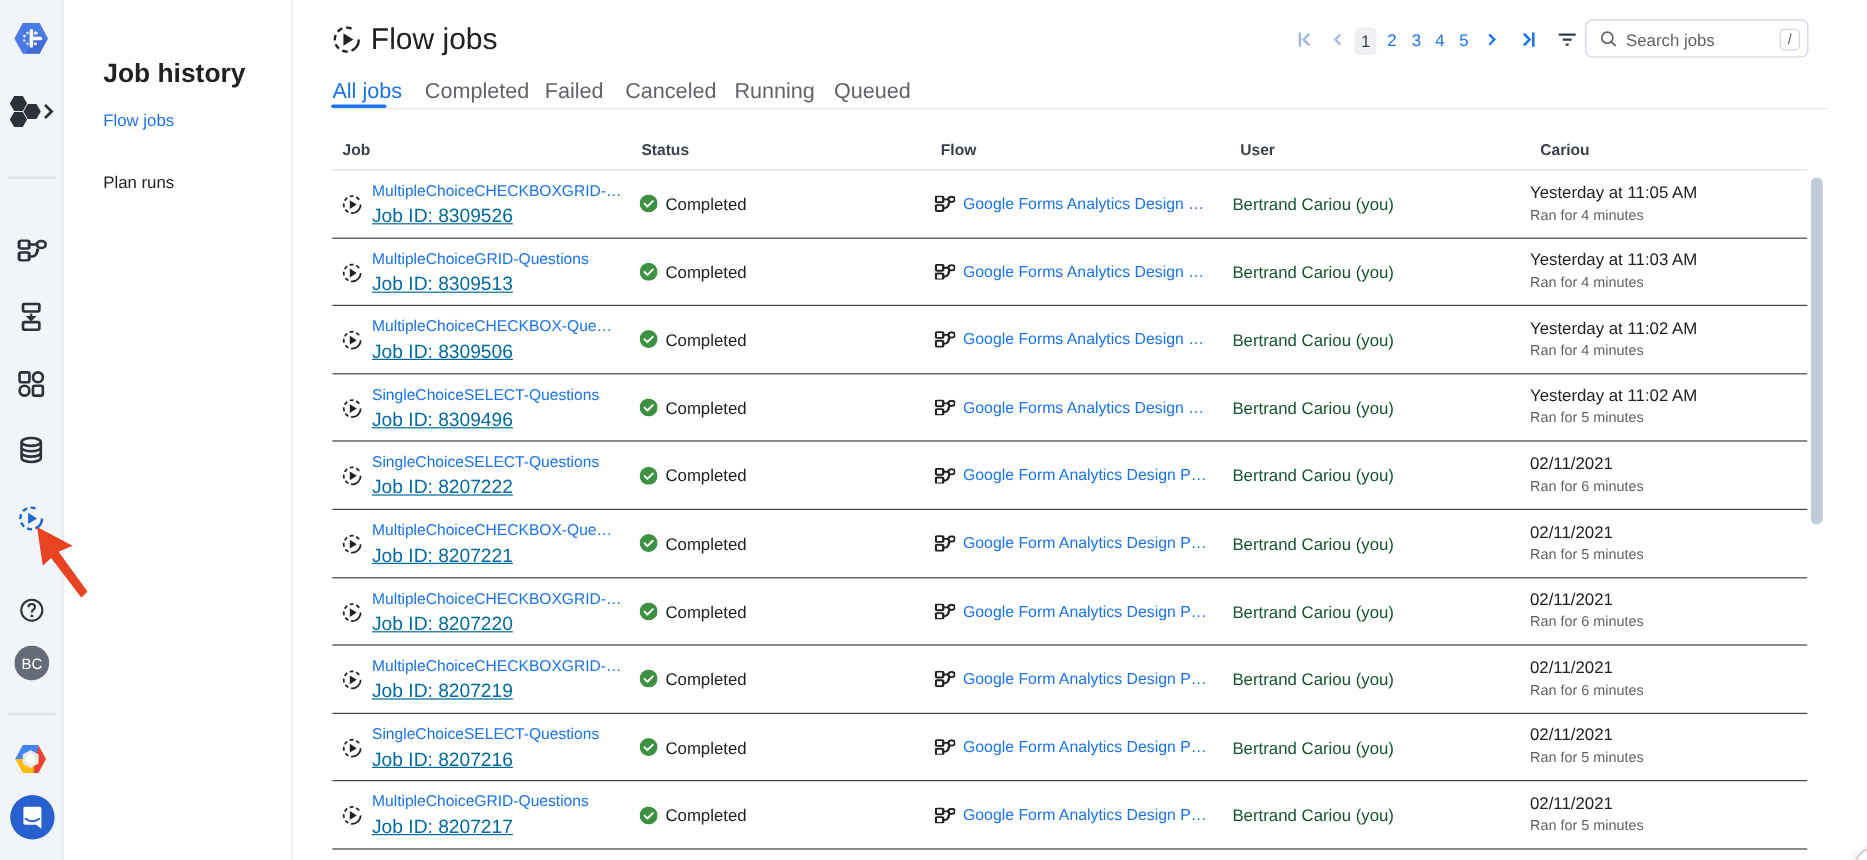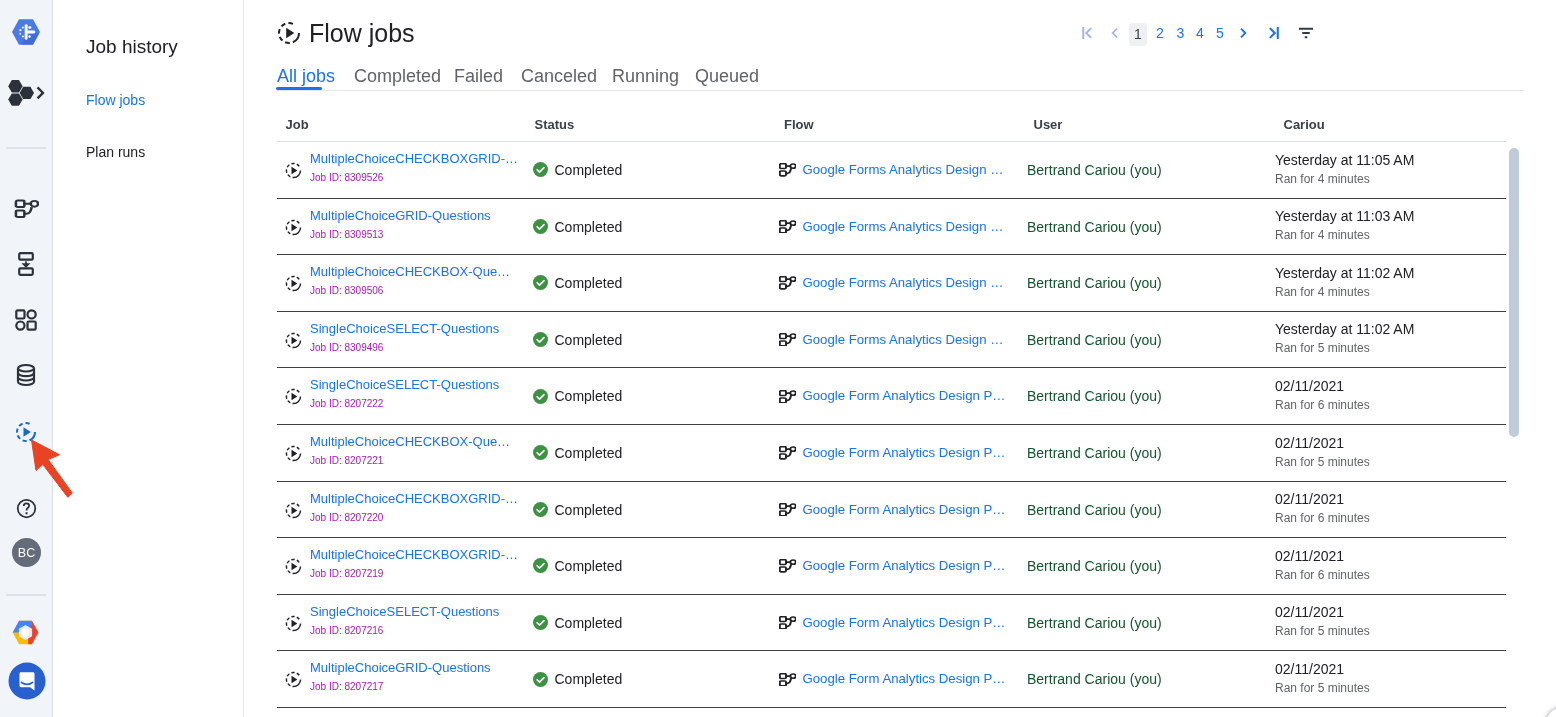--- a/index.html
+++ b/index.html
@@ -5,21 +5,21 @@
 * { margin:0; padding:0; box-sizing:border-box; }
 html,body { width:1556px; height:717px; overflow:hidden; background:#fff;
   font-family:"Liberation Sans", sans-serif; position:relative; }
 .abs { position:absolute; }
 #sidebar { position:absolute; left:0; top:0; width:53px; height:717px;
   background:#f1f4f8; border-right:1px solid #d9dfe7; }
 .sdiv { position:absolute; left:6px; width:40px; height:2px; background:#dde2e9; }
 .icon { position:absolute; line-height:0; }
 #panel { position:absolute; left:53px; top:0; width:191px; height:717px;
   background:#fff; border-right:1px solid #e4e7eb; }
-#panel h1 { position:absolute; left:33px; top:36px; font-size:19px; font-weight:400; color:#202124; }
+#panel h1 { position:absolute; left:33px; top:48px; font-size:22px; font-weight:700; color:#202124; }
 .plink { position:absolute; left:33px; font-size:14px; color:#202124; }
 .plink.sel { color:#1a73e8; }
 #main { position:absolute; left:244px; top:0; width:1312px; height:717px; background:#fff; }
 #title { position:absolute; left:65px; top:19px; font-size:25px; font-weight:400; color:#202124; }
 #title-ic { position:absolute; left:32.5px; top:21px; line-height:0; }
 .tab { position:absolute; top:66px; font-size:18px; color:#5f6368; }
 .tab.sel { color:#1a73e8; }
 #tabline { position:absolute; left:33px; top:90px; width:1247px; height:1px; background:#e4e7ea; }
 #tabsel { position:absolute; left:32px; top:87px; width:46px; height:3px; background:#1a73e8; border-radius:2px;}
 .pnum { position:absolute; top:25px; font-size:14px; color:#1a73e8; }
@@ -30,21 +30,21 @@
 #search .ph { position:absolute; left:33px; top:8px; font-size:14px; color:#5f6368; }
 #search .mag { position:absolute; left:10px; top:7px; line-height:0; }
 #search .slash { position:absolute; left:161px; top:7px; width:17px; height:18px; border:1px solid #cdd5df;
   border-radius:4px; color:#5f6368; font-size:12px; text-align:center; line-height:17px; }
 .th { position:absolute; top:117px; font-size:13px; font-weight:700; color:#394049; }
 #hline { position:absolute; left:33px; top:141px; width:1229px; height:1px; background:#dadfe4; }
 .row { position:absolute; left:33px; width:1229px; border-bottom:1px solid #404040; height:57px; }
 .row > div { line-height:normal; }
 .job-ic { position:absolute; left:7.5px; top:20.5px; line-height:0 !important; }
 .jlink { position:absolute; left:33px; top:9.5px; font-size:13px; color:#1a73e8; white-space:nowrap; }
-.jid { position:absolute; left:33px; top:30.5px; font-size:10px; color:#a21caf; }
+.jid { position:absolute; left:33px; top:30.5px; font-size:16px; color:#0369a1;text-decoration:underline; }
 .st-ic { position:absolute; left:256px; top:20.8px; line-height:0 !important; }
 .st-tx { position:absolute; left:277.5px; top:20.5px; font-size:14px; color:#202124; }
 .fl-ic { position:absolute; left:502px; top:21.7px; line-height:0 !important; }
 .fl-tx { position:absolute; left:525.5px; top:20.5px; font-size:13.2px; color:#1a73e8; }
 .us-tx { position:absolute; left:750px; top:20.5px; font-size:14px; color:#14532d; }
 .t1 { position:absolute; left:998px; top:10px; font-size:14px; color:#202124;text-align:center; }
 .t2 { position:absolute; left:998px; top:30px; font-size:12px; color:#5f6368; }
 #thumb { position:absolute; left:1265px; top:148px; width:10px; height:289px; background:#bfcbdb; border-radius:5px; }
 #fab { position:absolute; left:1545px; top:706px; width:36px; height:36px; border-radius:50%; background:#fff;
   border:1px solid #c7cbd0; box-shadow:0 1px 5px rgba(0,0,0,.3); }
@@ -160,20 +160,28 @@
 <div class="abs" style="left:991px; top:25px;"><svg width="16" height="16" viewBox="0 0 24 24" fill="none" stroke="#1a73e8" stroke-width="2.8">
 <path d="M9 5.5 L15.5 12 L9 18.5"></path>
       </svg></div>
 <div class="abs" style="left:1021px; top:24px;"><svg width="18" height="18" viewBox="0 0 24 24" fill="none" stroke="#1a73e8" stroke-width="2.8">
 <path d="M6.5 5.5 L13 12 L6.5 18.5 M17 4 V20"></path>
       </svg></div>
 <div class="abs" style="left:1052px; top:23px;"><svg width="20" height="20" viewBox="0 0 24 24" fill="none" stroke="#333b45" stroke-width="2.4">
 <path d="M3.5 7 H20.5 M7.5 12 H16.5 M10.5 17 H13.5"></path>
       </svg></div>
 
+  <div id="search">
+    <div class="mag"><svg width="17" height="17" viewBox="0 0 24 24" fill="none" stroke="#5f6368" stroke-width="2">
+<circle cx="10.5" cy="10.5" r="6.5"></circle>
+          <path d="M15.3 15.3 L20.5 20.5"></path>
+        </svg></div>
+    <div class="ph">Search jobs</div>
+    <div class="slash">/</div>
+  </div>
   <div class="th" style="left:41.5px;">Job</div>
   <div class="th" style="left:290.5px;">Status</div>
   <div class="th" style="left:540px;">Flow</div>
   <div class="th" style="left:789.5px;">User</div>
   <div class="th" style="left:1039.5px;">Cariou</div>
   <div id="hline"></div>
   <div class="row" style="top:141.5px;">
   <div class="job-ic"><svg class="" width="17" height="17" viewBox="0 0 17 17">
 <circle cx="8.5" cy="8.5" r="7.05" fill="none" stroke="#202124" stroke-width="1.45" stroke-dasharray="16.61 2.26 3.28 2.26 3.28 2.26 3.28 2.26 3.28 2.26 3.28" stroke-dashoffset="4.61" stroke-linecap="butt"></circle>
 <path d="M 6.53 4.83 L 12.31 8.5 L 6.53 12.17 Z" fill="#202124"></path>

